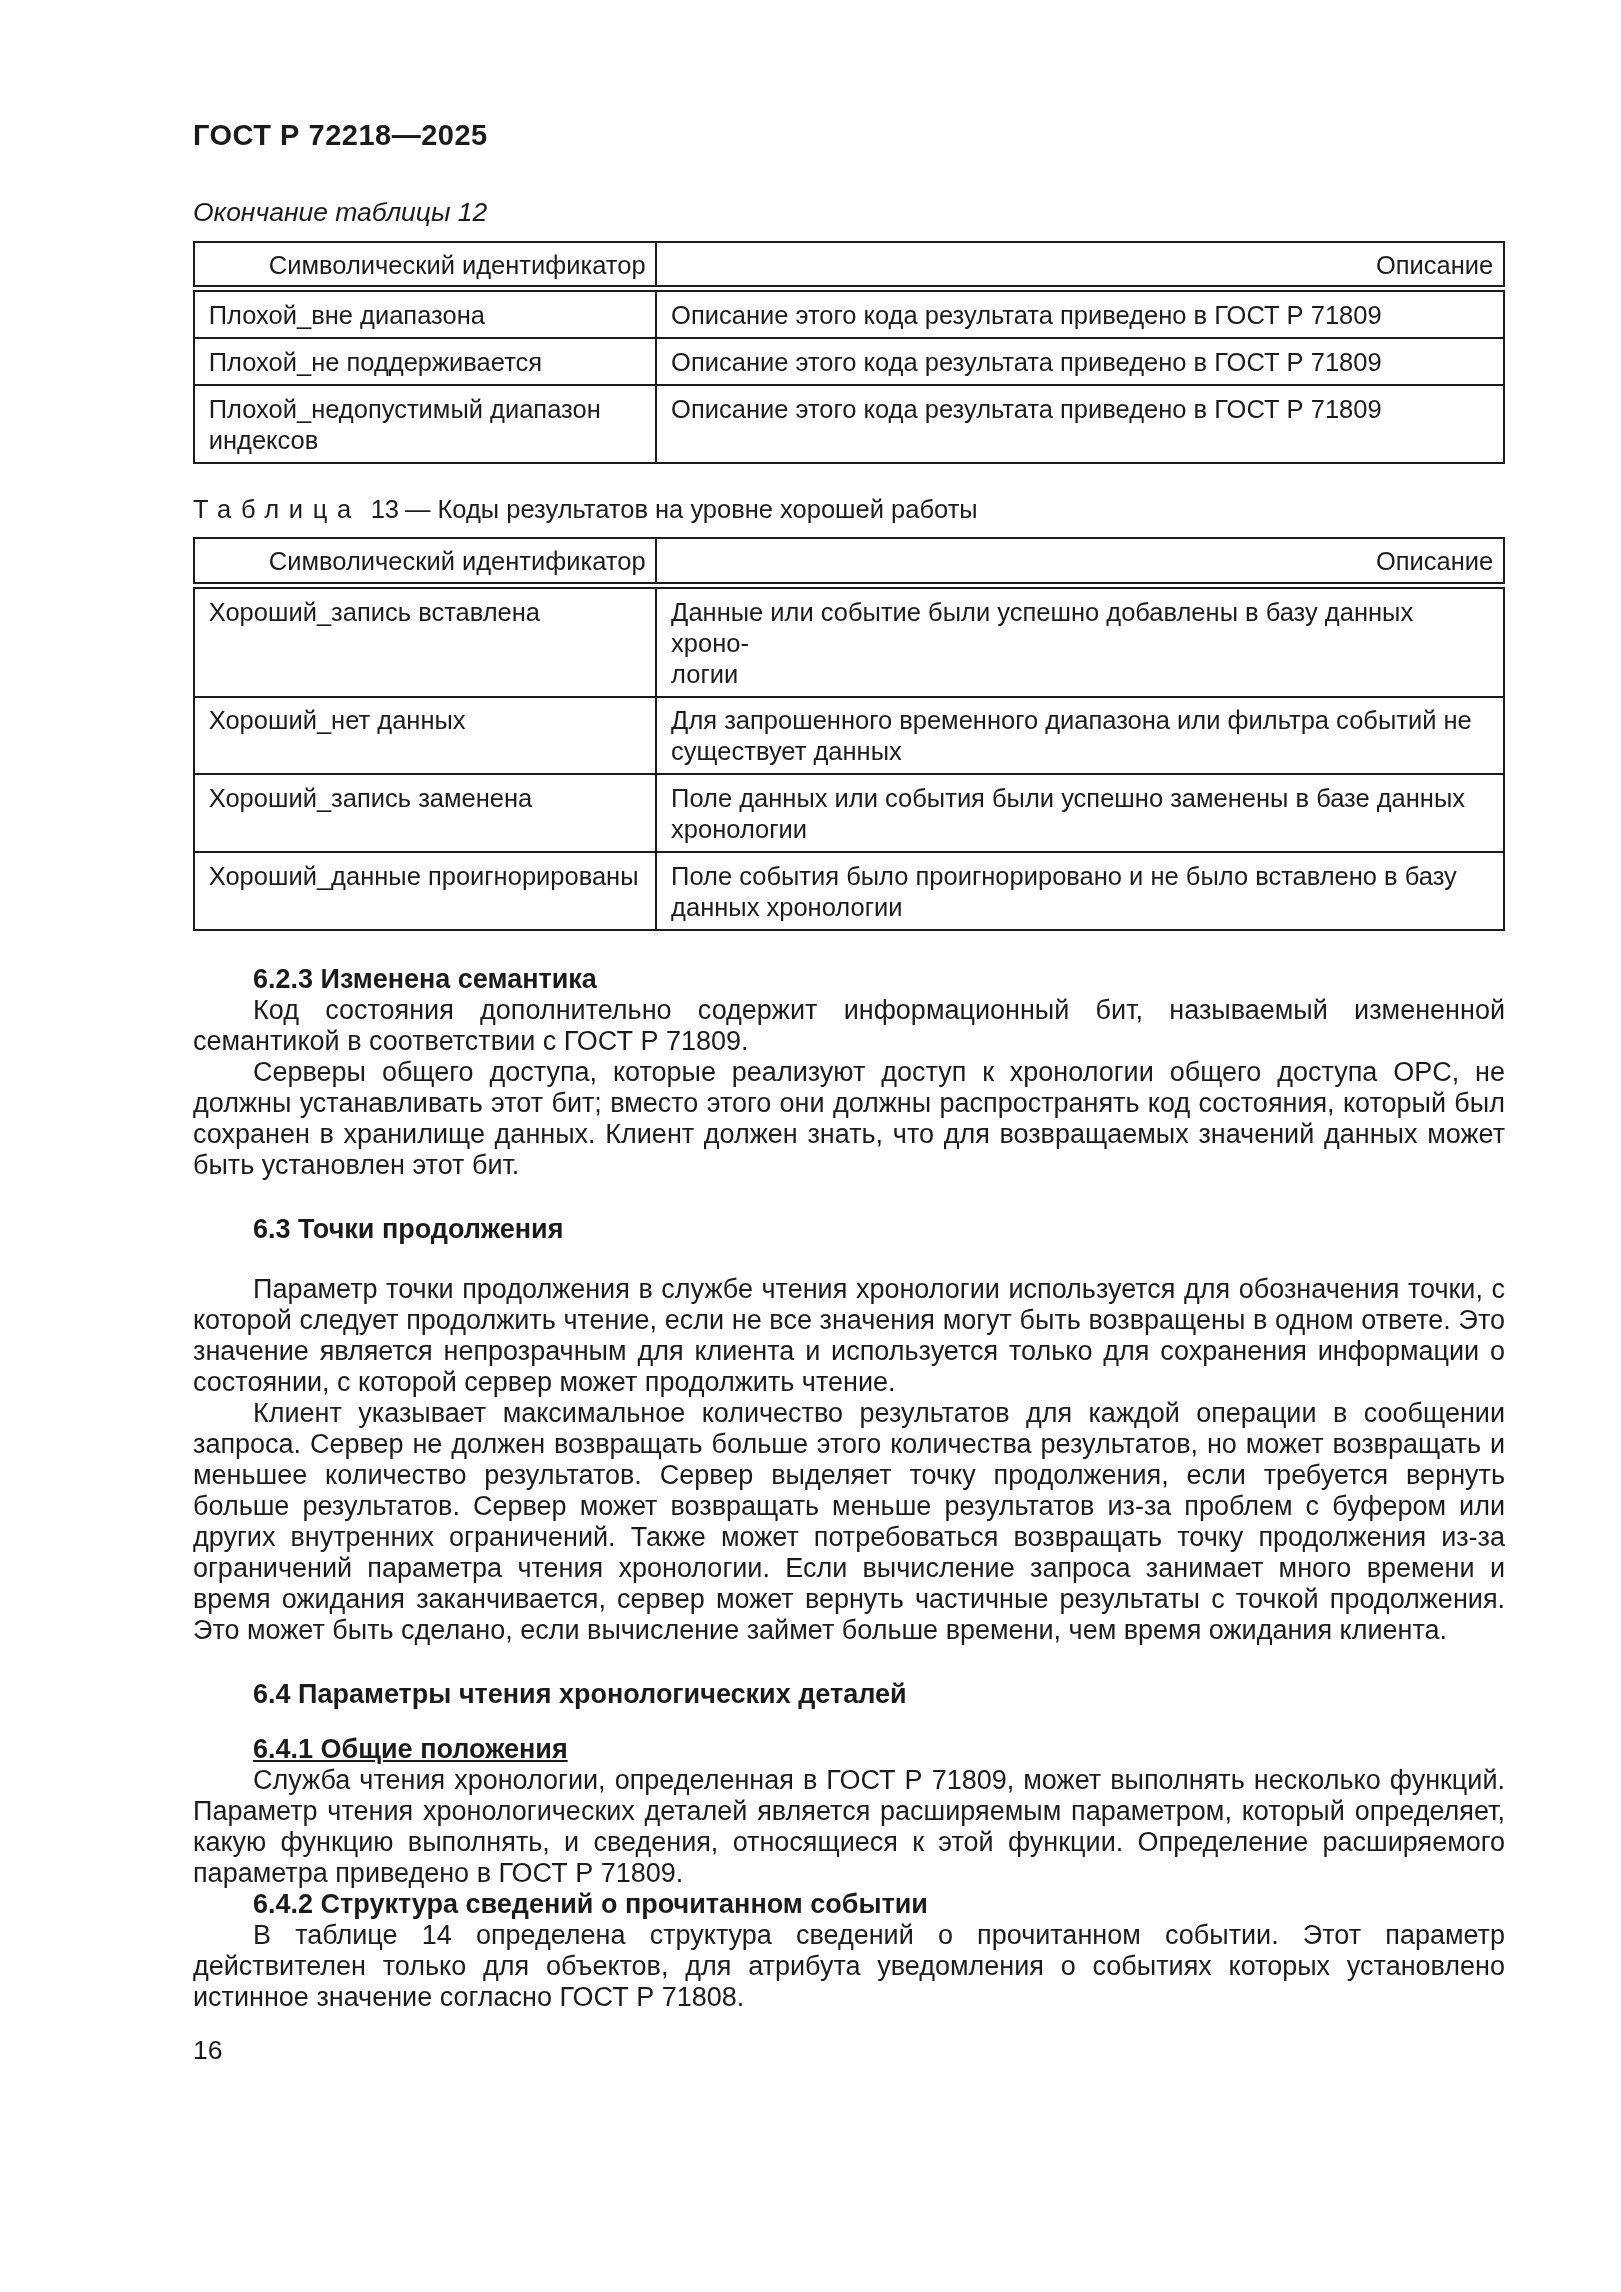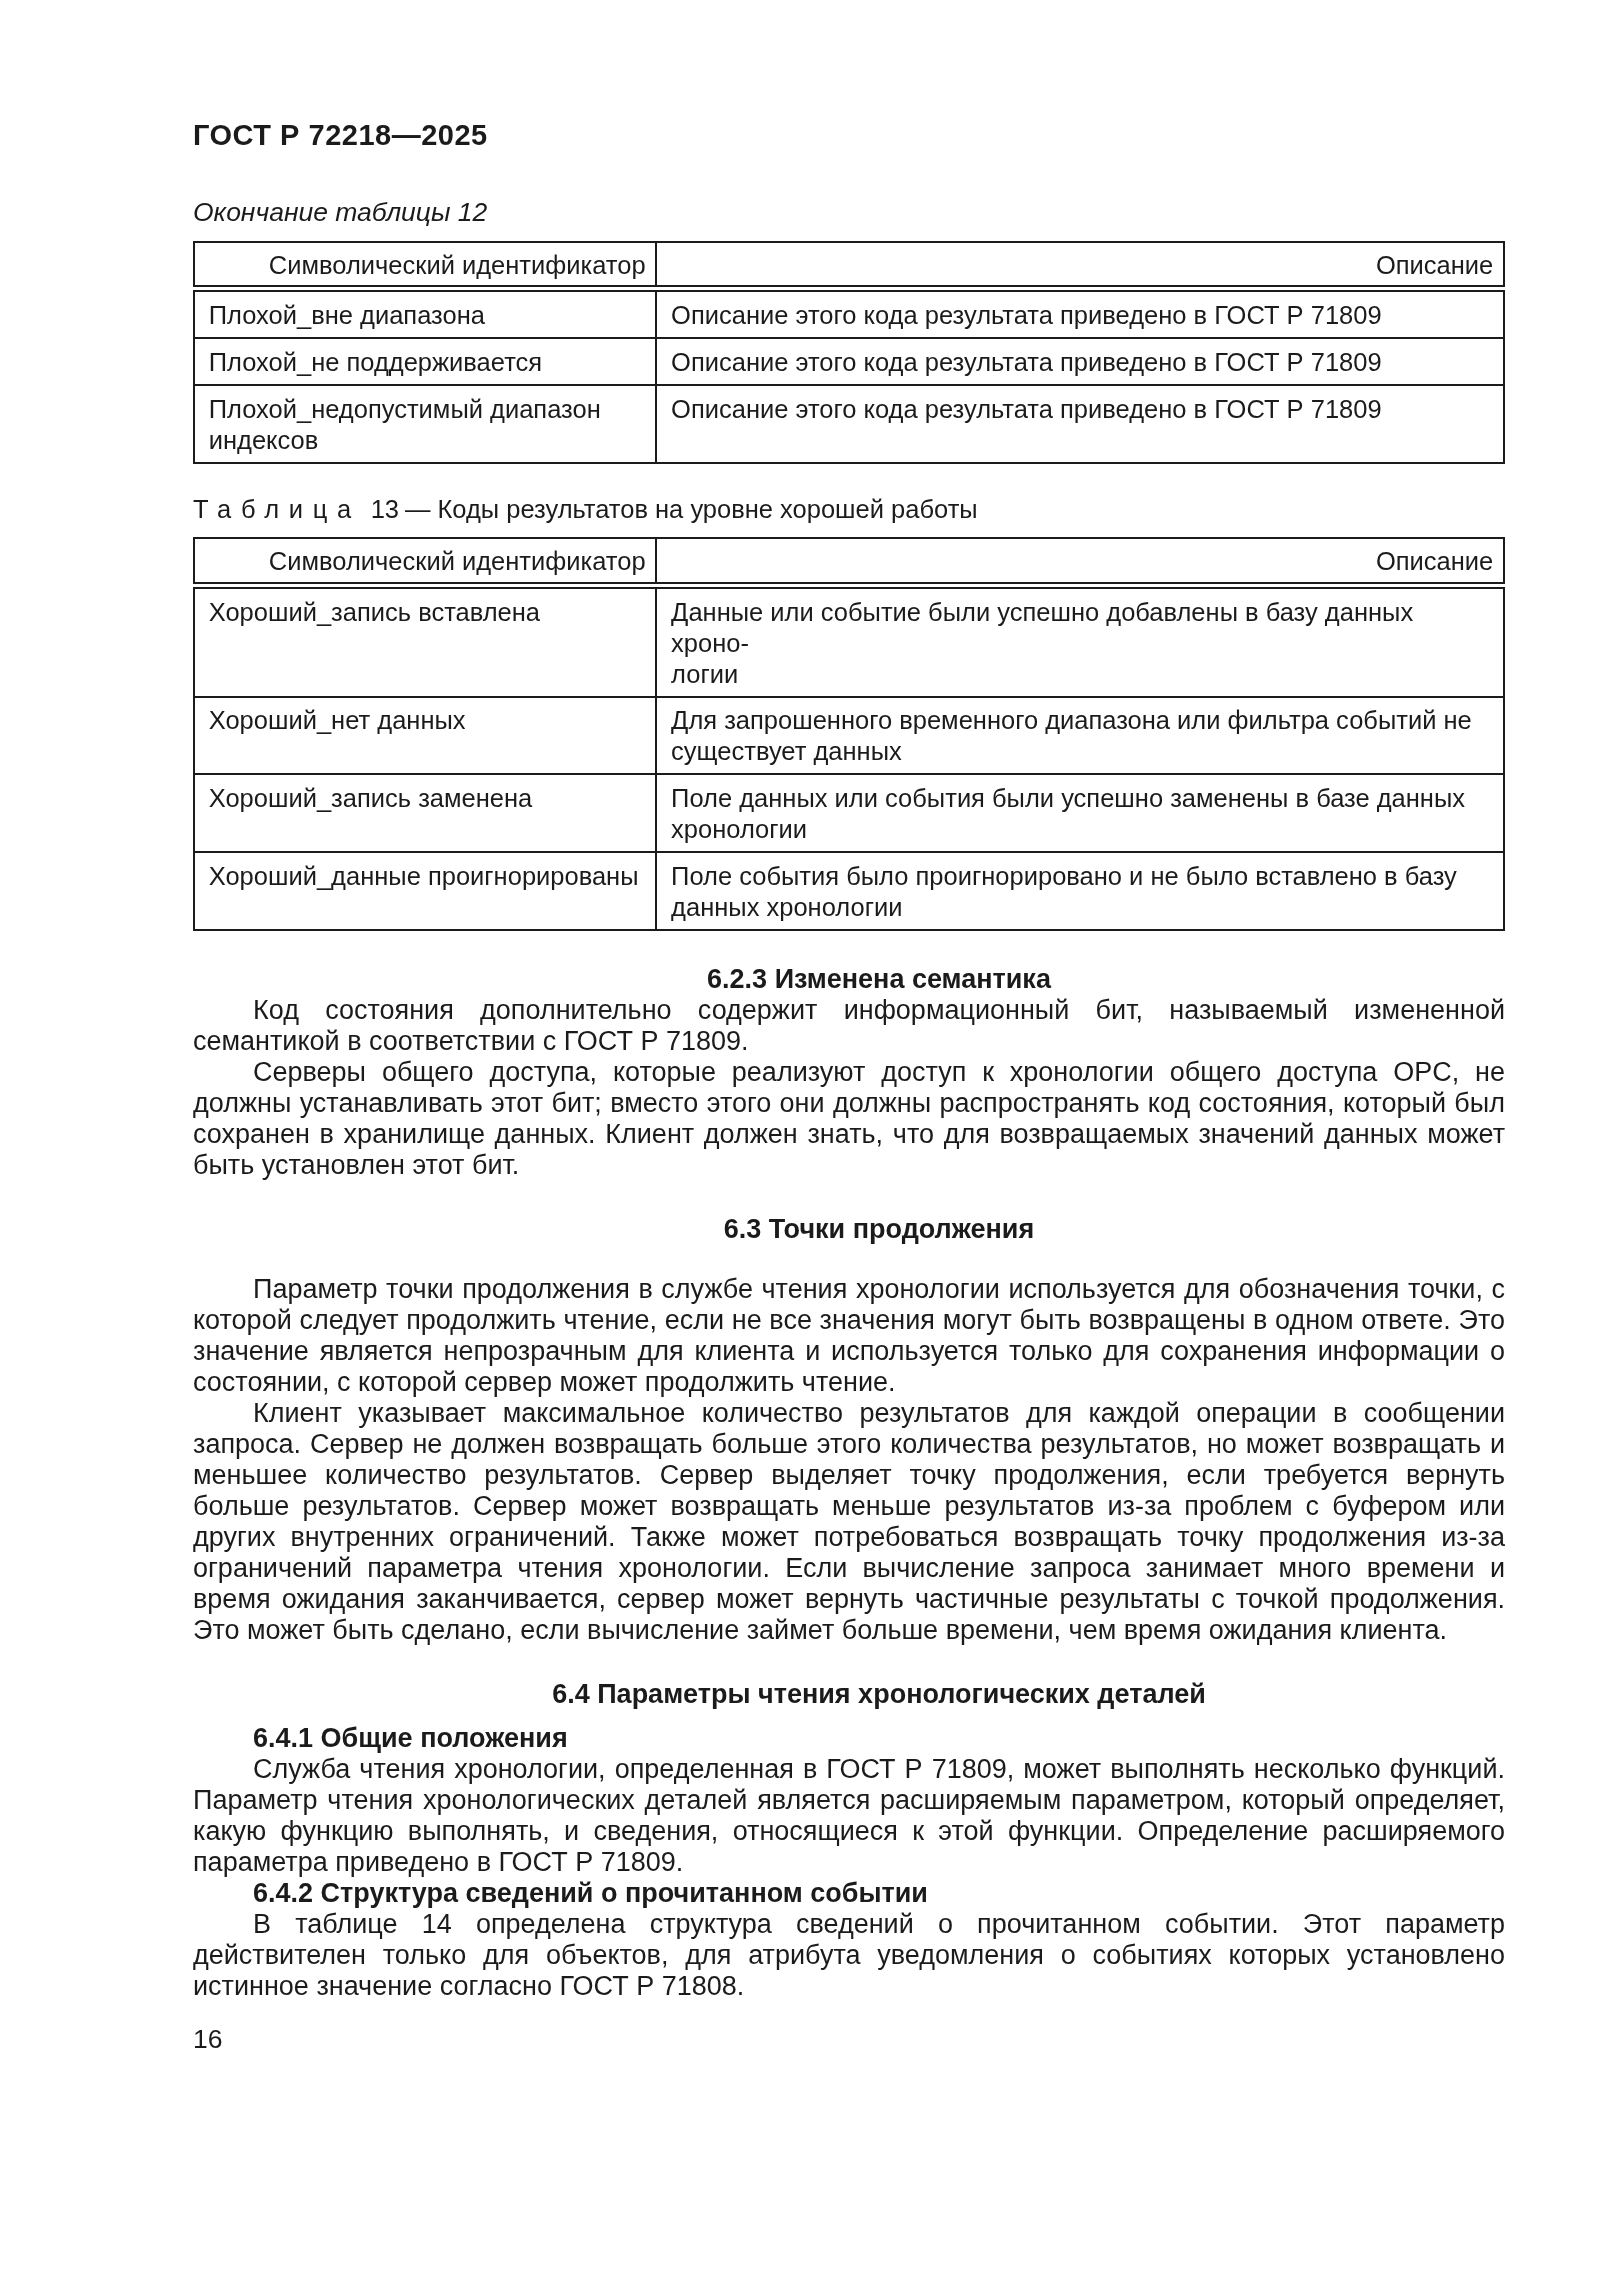--- a/index.html
+++ b/index.html
@@ -57,22 +57,22 @@
   }
   .tbl13-caption .spaced { letter-spacing: 0.38em; }
   .tbl13-caption .num { margin: 0 5.9px 0 9.8px; }
   .sec-heading {
     margin: 0;
     font-size: 27px;
     line-height: 31px;
     font-weight: bold;
     text-indent: 60px;
   }
-  .mt-sec   { margin-top: 33px; text-align: center; }
-  .mt-sub   { margin-top: 13px; }
+  .mt-sec   { margin-top: 33px; }
+  .mt-sub   { margin-top: 24px; text-decoration: underline; }
   .mb-sec   { margin-bottom: 29px; }
   .body-par {
     margin: 0;
     font-size: 27px;
     line-height: 31px;
     text-align: justify;
     text-indent: 60px;
   }
   .page-number {
     margin: 23.5px 0 0 0;

